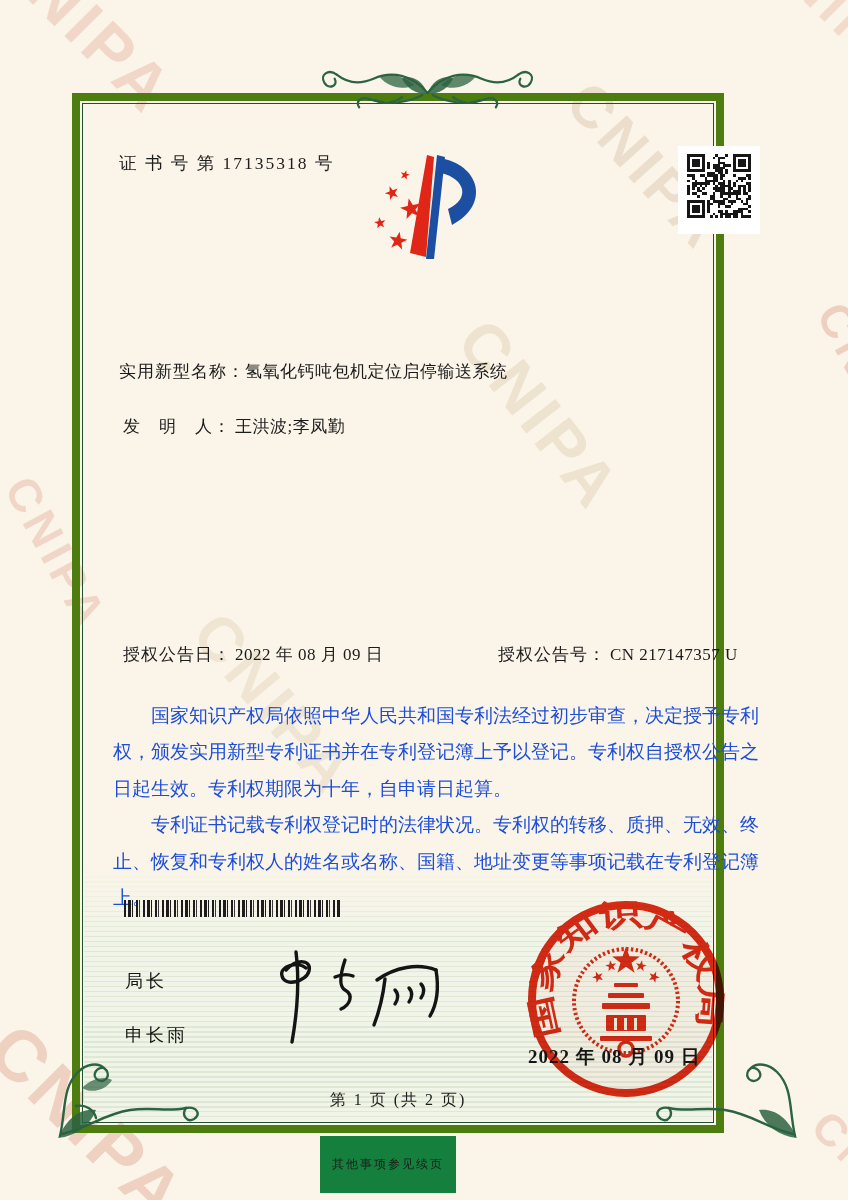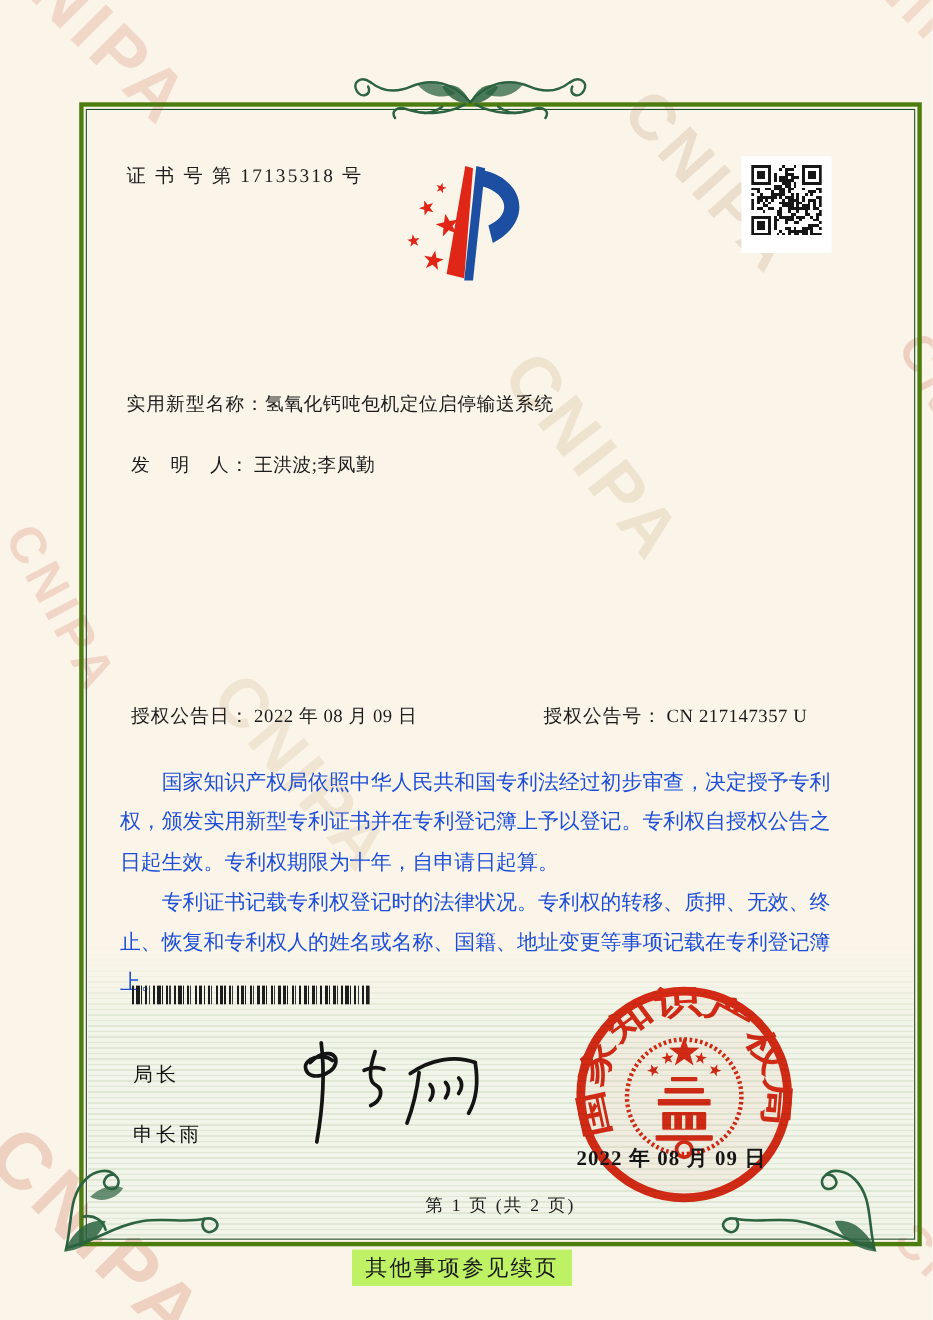--- a/index.html
+++ b/index.html
@@ -13,22 +13,22 @@
   .wm2{left:740px;top:-26px;font-size:54px;transform:rotate(45deg);color:rgba(224,158,138,.30);}
   .wm3{left:786px;top:352px;font-size:46px;transform:rotate(62deg);color:rgba(222,150,130,.40);}
   .wm4{left:-26px;top:526px;font-size:46px;transform:rotate(62deg);color:rgba(224,158,138,.36);}
   .wm5{left:-34px;top:1082px;font-size:72px;transform:rotate(45deg);color:rgba(222,150,130,.38);}
   .wm6{left:796px;top:1150px;font-size:44px;transform:rotate(45deg);color:rgba(224,158,138,.35);}
   .wm7{left:545px;top:132px;font-size:58px;transform:rotate(48deg);color:rgba(216,196,168,.45);}
   .wm8{left:430px;top:378px;font-size:64px;transform:rotate(52deg);color:rgba(224,206,178,.48);}
   .wm9{left:168px;top:668px;font-size:62px;transform:rotate(50deg);color:rgba(226,210,184,.45);}
 
   
-  .frame{position:absolute;left:72px;top:93px;width:766px;height:1040px;box-sizing:border-box;
-         border:4px solid #4d7c0f;z-index:1;}
+  .frame{position:absolute;left:72px;top:93px;width:652px;height:1040px;box-sizing:border-box;
+         border:8px solid #4d7c0f;z-index:1;}
   .frame-inner{position:absolute;inset:2px;border:1px solid #20502f;pointer-events:none;}
   .band{position:absolute;left:4px;right:4px;bottom:4px;top:765px;
         background:repeating-linear-gradient(180deg,#dfe8d5 0 1.5px,#f1f4e8 1.5px 5px),#e9eee0;}
   .band::before{content:"";position:absolute;left:0;right:0;top:0;height:70px;
         background:linear-gradient(#fbf5e9,rgba(251,245,233,0));}
 
   .cert-no{position:absolute;left:39px;top:50px;font-size:17.5px;letter-spacing:2px;color:#1d1d1d;}
 
   .qr-box{position:absolute;left:598px;top:45px;width:82px;height:88px;background:#fff;
           display:flex;justify-content:center;}
@@ -57,22 +57,22 @@
   .officer-name{position:absolute;left:45px;top:922px;font-size:18px;letter-spacing:3px;color:#161616;}
   .signature{position:absolute;left:169px;top:845px;width:205px;height:100px;}
 
   .seal{position:absolute;left:444px;top:796px;width:205px;height:205px;mix-blend-mode:multiply;}
   .seal-date{position:absolute;left:448px;top:943px;width:200px;font-size:19px;font-weight:bold;
              letter-spacing:1px;color:#151515;z-index:3;}
 
   .page-no{position:absolute;left:0;top:989px;width:100%;box-sizing:border-box;
            text-align:center;font-size:16px;letter-spacing:2px;color:#1d1d1d;}
 
-  .continuation{position:absolute;left:320px;top:1136px;background:#bef264;padding:3px 12px;
-                font-size:20px;letter-spacing:2px;color:#1b1b1b;z-index:2;}
+  .continuation{position:absolute;left:320px;top:1136px;background:#15803d;padding:20px 12px;
+                font-size:12px;letter-spacing:2px;color:#1b1b1b;z-index:2;}
 
   .flourish-top{position:absolute;left:300px;top:62px;width:255px;height:58px;z-index:3;}
   .flourish-bl{position:absolute;left:52px;top:1050px;width:170px;height:90px;z-index:3;}
   .flourish-br{position:absolute;left:633px;top:1050px;width:170px;height:90px;z-index:3;transform:scaleX(-1);}
 
   .hidden-defs{position:absolute;width:0;height:0;overflow:hidden;}
 </style>
 </head>
 <body>
 

